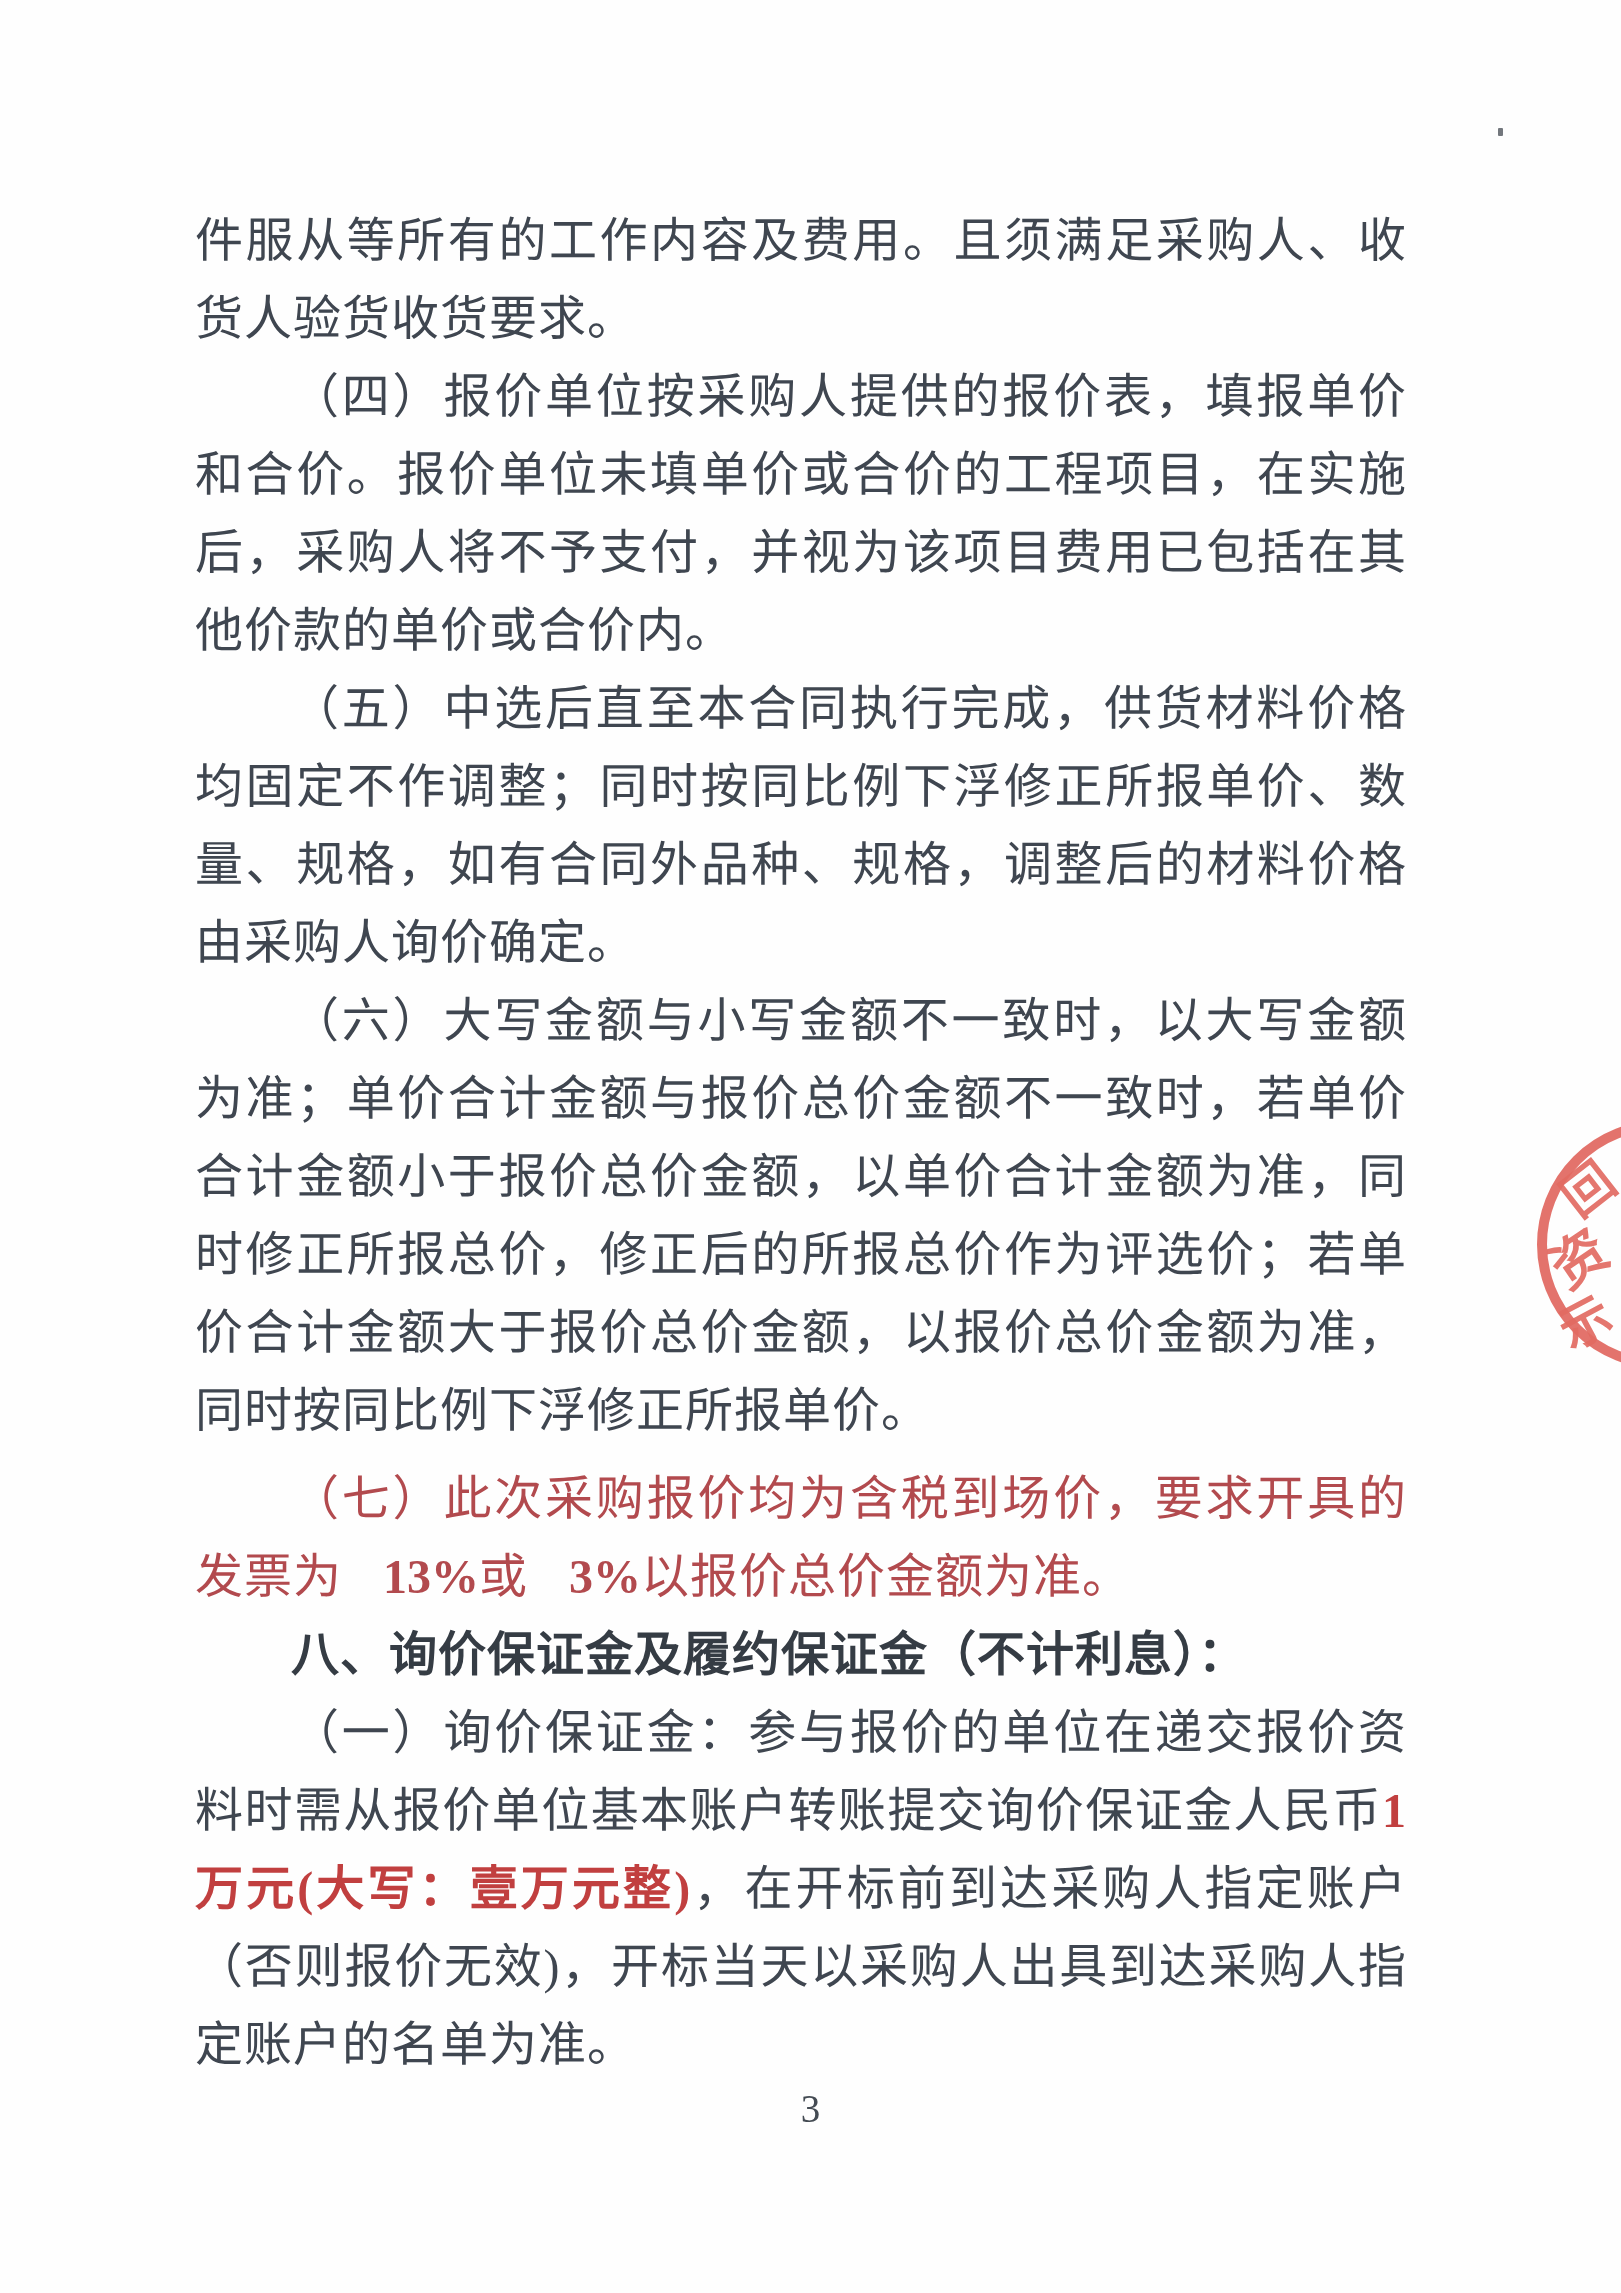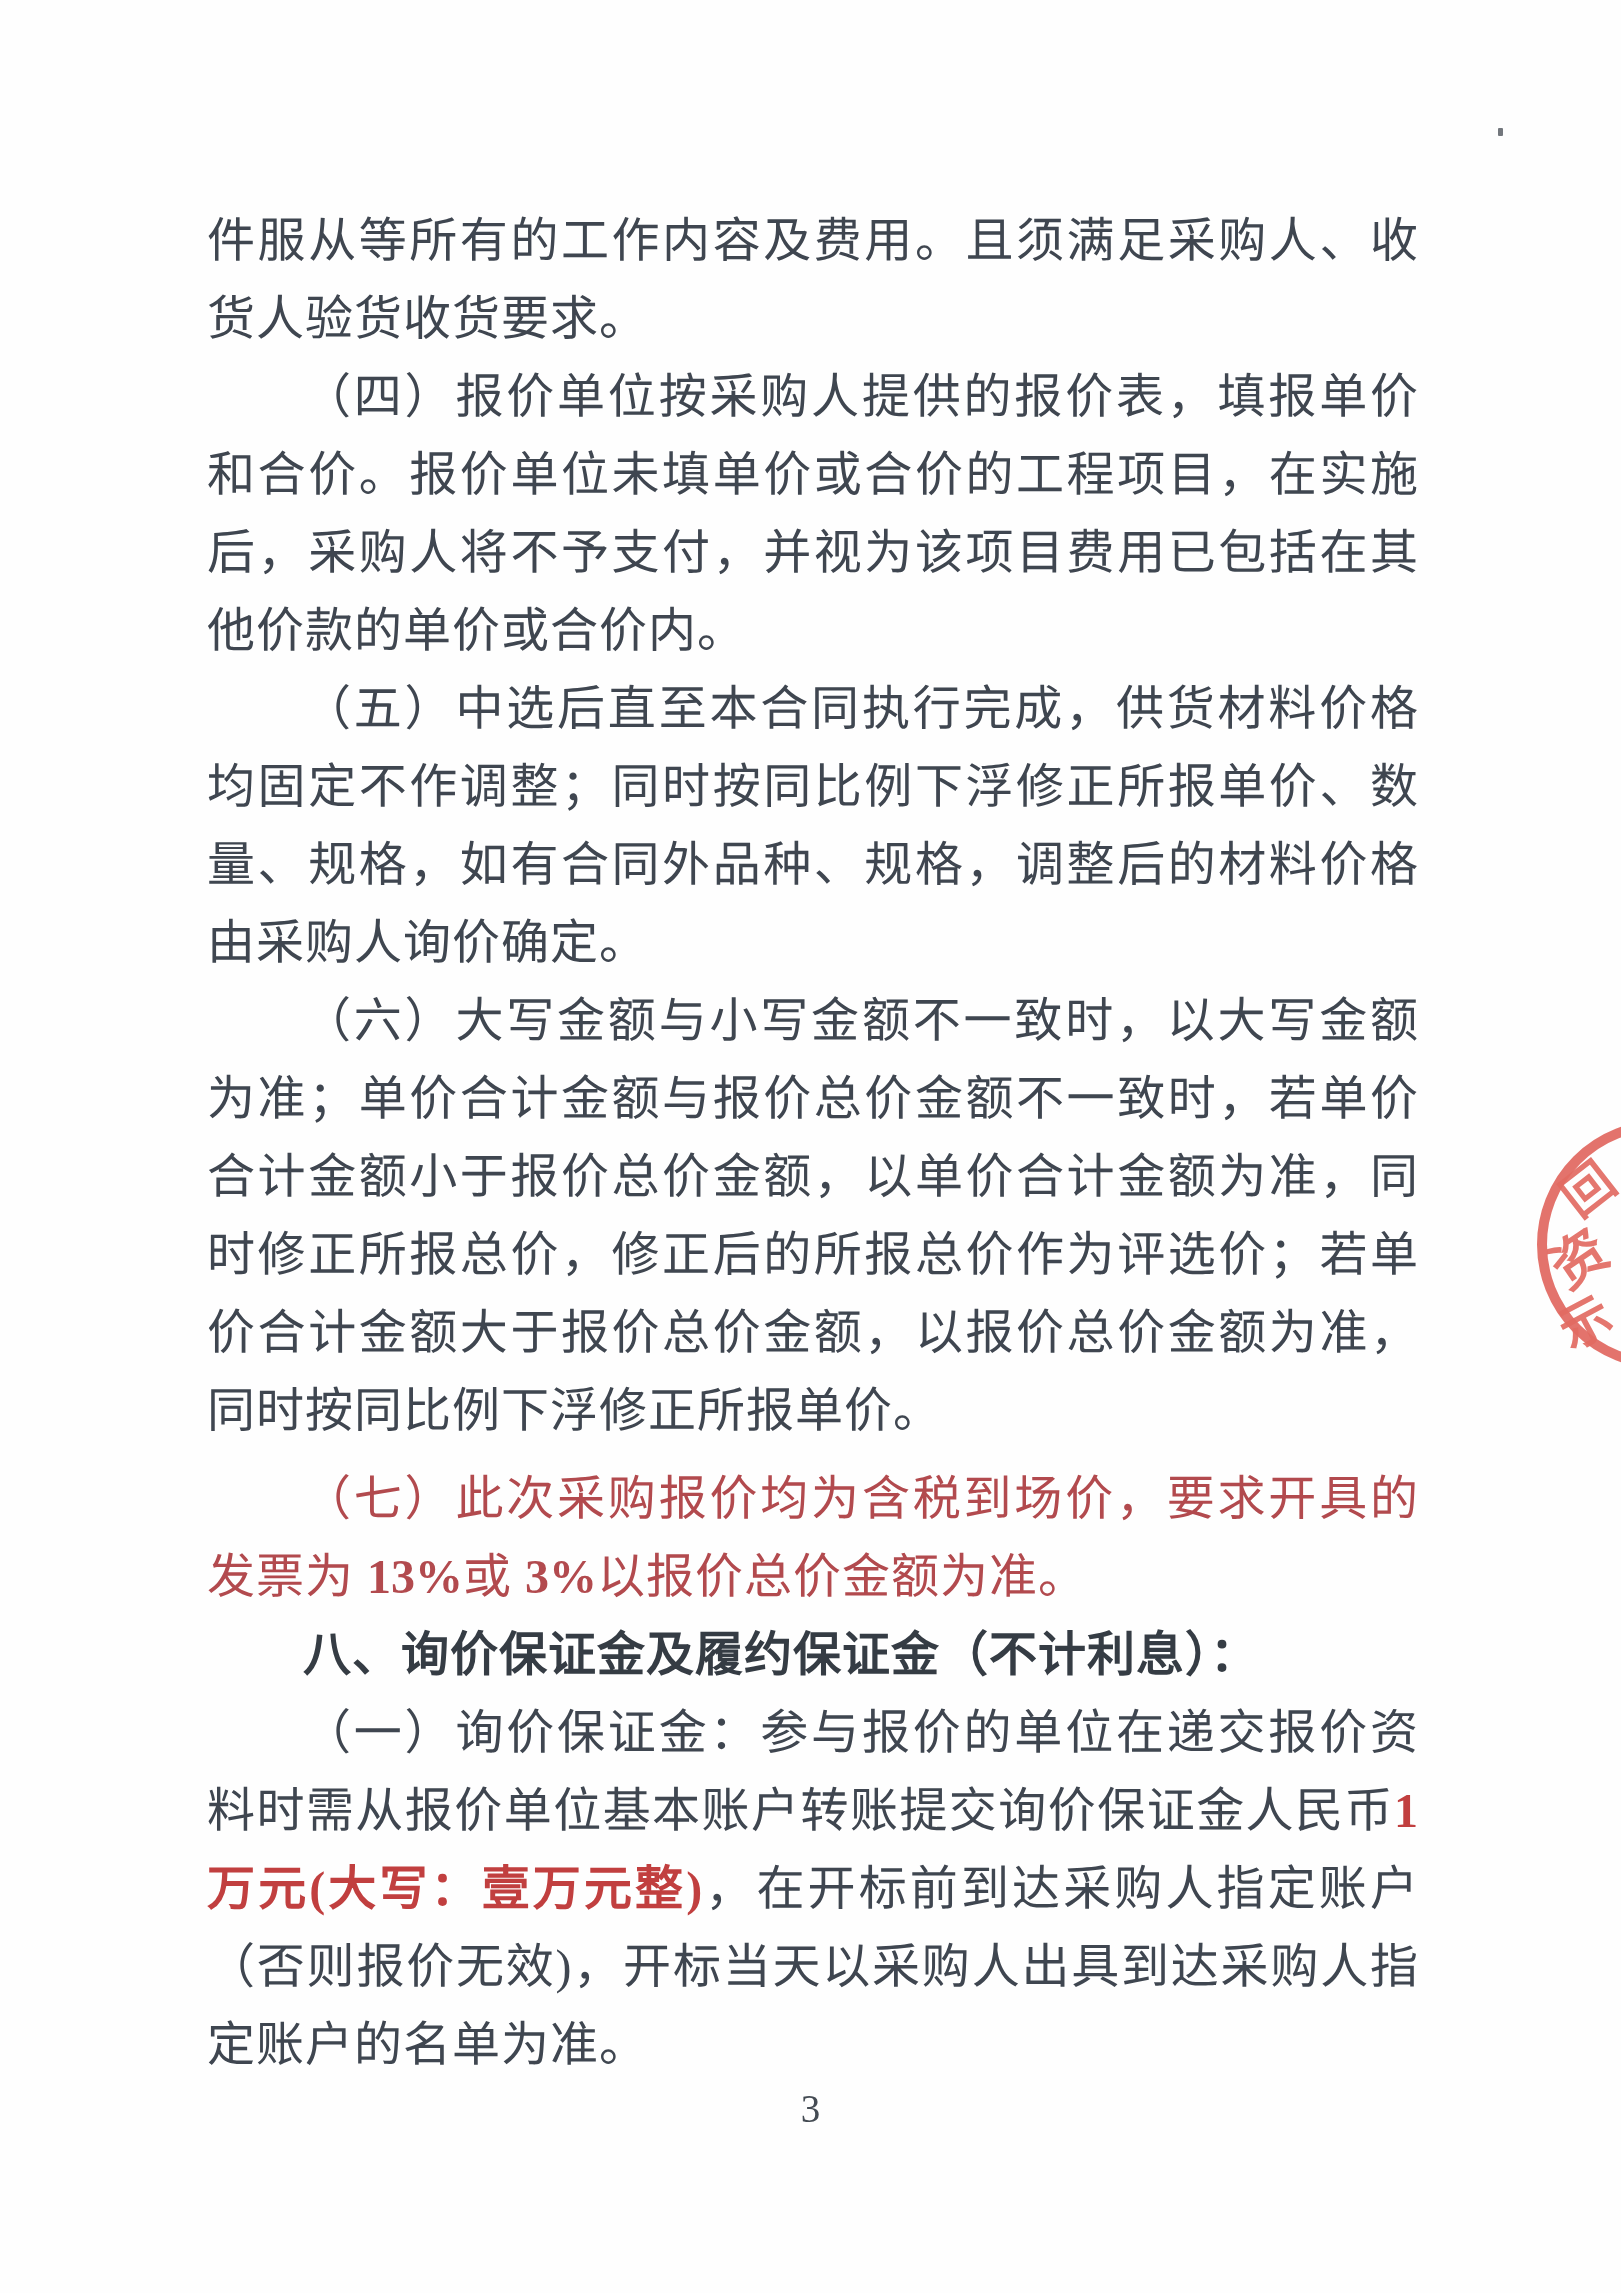--- a/index.html
+++ b/index.html
@@ -9,32 +9,32 @@
     position:relative;
     overflow:hidden;
     font-family:"Liberation Serif","DejaVu Serif",serif;
   }
   .page{
     position:absolute;inset:0;
     background:#fefefe;
   }
   .content{
     position:absolute;
-    left:207px;top:202px;
+    left:195px;top:202px;
     width:1212px;
     font-size:48px;
     line-height:78px;
     color:#3f4650;
     text-align:justify;
     letter-spacing:1px;
   }
   .para{margin:0;text-indent:96px;}
   .para.no-indent{text-indent:0;}
   .para.red-para{color:#b24a4e;margin-top:9.8px;}
-  .num{font-weight:bold;letter-spacing:0;}
+  .num{font-weight:bold;letter-spacing:0;margin-left:28px;}
   .heading-run{
     font-family:"Liberation Sans","DejaVu Sans",sans-serif;
     font-weight:bold;color:#353c44;
   }
   .red-strong{color:#c13f3f;font-weight:bold;}
   .page-number{
     position:absolute;left:0;right:0;top:2086px;
     text-align:center;
     font-size:39px;color:#444b53;
   }

